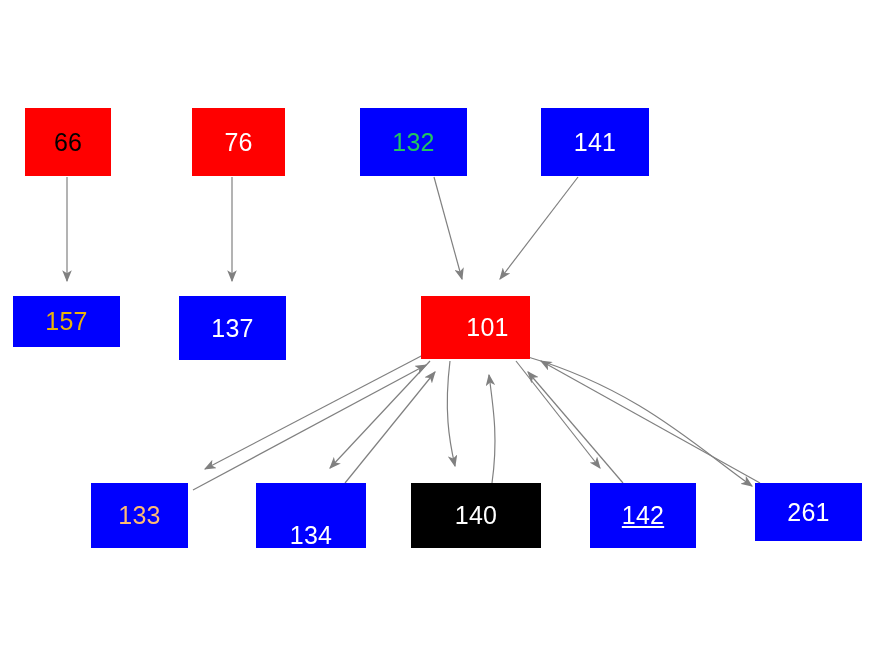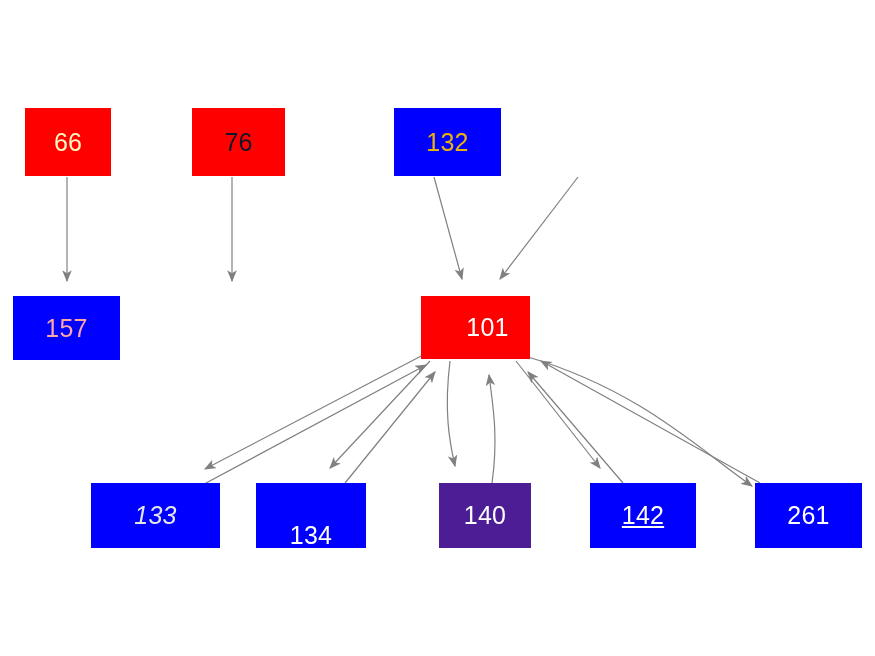--- a/index.html
+++ b/index.html
@@ -68,44 +68,50 @@
     <path d="M 450,361 C 444,410 449,440 455,466" fill="none" stroke="#808080" stroke-width="1.2" marker-end="url(#arrowhead)"></path>
     <path d="M 492,483 C 498,440 494,412 489,375" fill="none" stroke="#808080" stroke-width="1.2" marker-end="url(#arrowhead)"></path>
 
     <path d="M 516,361 L 600,468" fill="none" stroke="#808080" stroke-width="1.2" marker-end="url(#arrowhead)"></path>
     <path d="M 623,483 L 528,372" fill="none" stroke="#808080" stroke-width="1.2" marker-end="url(#arrowhead)"></path>
 
     <path d="M 528,357 C 640,390 700,450 752,486" fill="none" stroke="#808080" stroke-width="1.2" marker-end="url(#arrowhead)"></path>
     <path d="M 760,483 L 541,361" fill="none" stroke="#808080" stroke-width="1.2" marker-end="url(#arrowhead)"></path>
   </svg>
 
-  <div class="node" style="left: 25px; top: 108px; width: 86px; height: 68px; background: rgb(255, 0, 0); color: #fef9c3;">
+  <div class="node" style="left: 25px; top: 108px; width: 86px; height: 68px; background: rgb(255, 0, 0); color: #000000;">
       <span>66</span>
     </div>
-  <div class="node" style="left: 192px; top: 108px; width: 93px; height: 68px; background: rgb(255, 0, 0); color: #0f172a;">
+  <div class="node" style="left: 192px; top: 108px; width: 93px; height: 68px; background: rgb(255, 0, 0); color: #ffffff;">
       <span>76</span>
     </div>
-  <div class="node" style="left: 394px; top: 108px; width: 107px; height: 68px; background: rgb(0, 0, 255); color: #eab308;">
+  <div class="node" style="left: 360px; top: 108px; width: 107px; height: 68px; background: rgb(0, 0, 255); color: #22c55e;">
       <span>132</span>
     </div>
-  <div class="node" style="left: 13px; top: 296px; width: 107px; height: 64px; background: rgb(0, 0, 255); color: #fca5a5;">
+  <div class="node" style="left: 541px; top: 108px; width: 108px; height: 68px; background: rgb(0, 0, 255); color: rgb(255, 255, 255);">
+      <span>141</span>
+    </div>
+  <div class="node" style="left: 13px; top: 296px; width: 107px; height: 51px; background: rgb(0, 0, 255); color: #eab308;">
       <span>157</span>
+    </div>
+  <div class="node" style="left: 179px; top: 296px; width: 107px; height: 64px; background: rgb(0, 0, 255); color: rgb(255, 255, 255);">
+      <span>137</span>
     </div>
   <div class="node" style="left: 421px; top: 296px; width: 109px; height: 63px; background: rgb(255, 0, 0); color: rgb(255, 255, 255); padding-left: 24px;">
       <span>101</span>
     </div>
-  <div class="node" style="left: 91px; top: 483px; width: 129px; height: 65px; background: rgb(0, 0, 255); color: #e5e5e5; font-style: italic;">
+  <div class="node" style="left: 91px; top: 483px; width: 97px; height: 65px; background: rgb(0, 0, 255); color: #fdba74;">
       <span>133</span>
     </div>
   <div class="node" style="left: 256px; top: 483px; width: 110px; height: 65px; background: rgb(0, 0, 255); color: rgb(255, 255, 255); align-items: flex-end;">
       <span>134</span>
     </div>
-  <div class="node" style="left: 439px; top: 483px; width: 92px; height: 65px; background: #4c1d95; color: rgb(255, 255, 255);">
+  <div class="node" style="left: 411px; top: 483px; width: 130px; height: 65px; background: #000000; color: rgb(255, 255, 255);">
       <span>140</span>
     </div>
   <div class="node" style="left: 590px; top: 483px; width: 106px; height: 65px; background: rgb(0, 0, 255); color: rgb(255, 255, 255); text-decoration: underline;">
       <span>142</span>
     </div>
-  <div class="node" style="left: 755px; top: 483px; width: 107px; height: 65px; background: rgb(0, 0, 255); color: rgb(255, 255, 255);">
+  <div class="node" style="left: 755px; top: 483px; width: 107px; height: 58px; background: rgb(0, 0, 255); color: rgb(255, 255, 255);">
       <span>261</span>
     </div>
 
 </div>
 
 </body></html>

